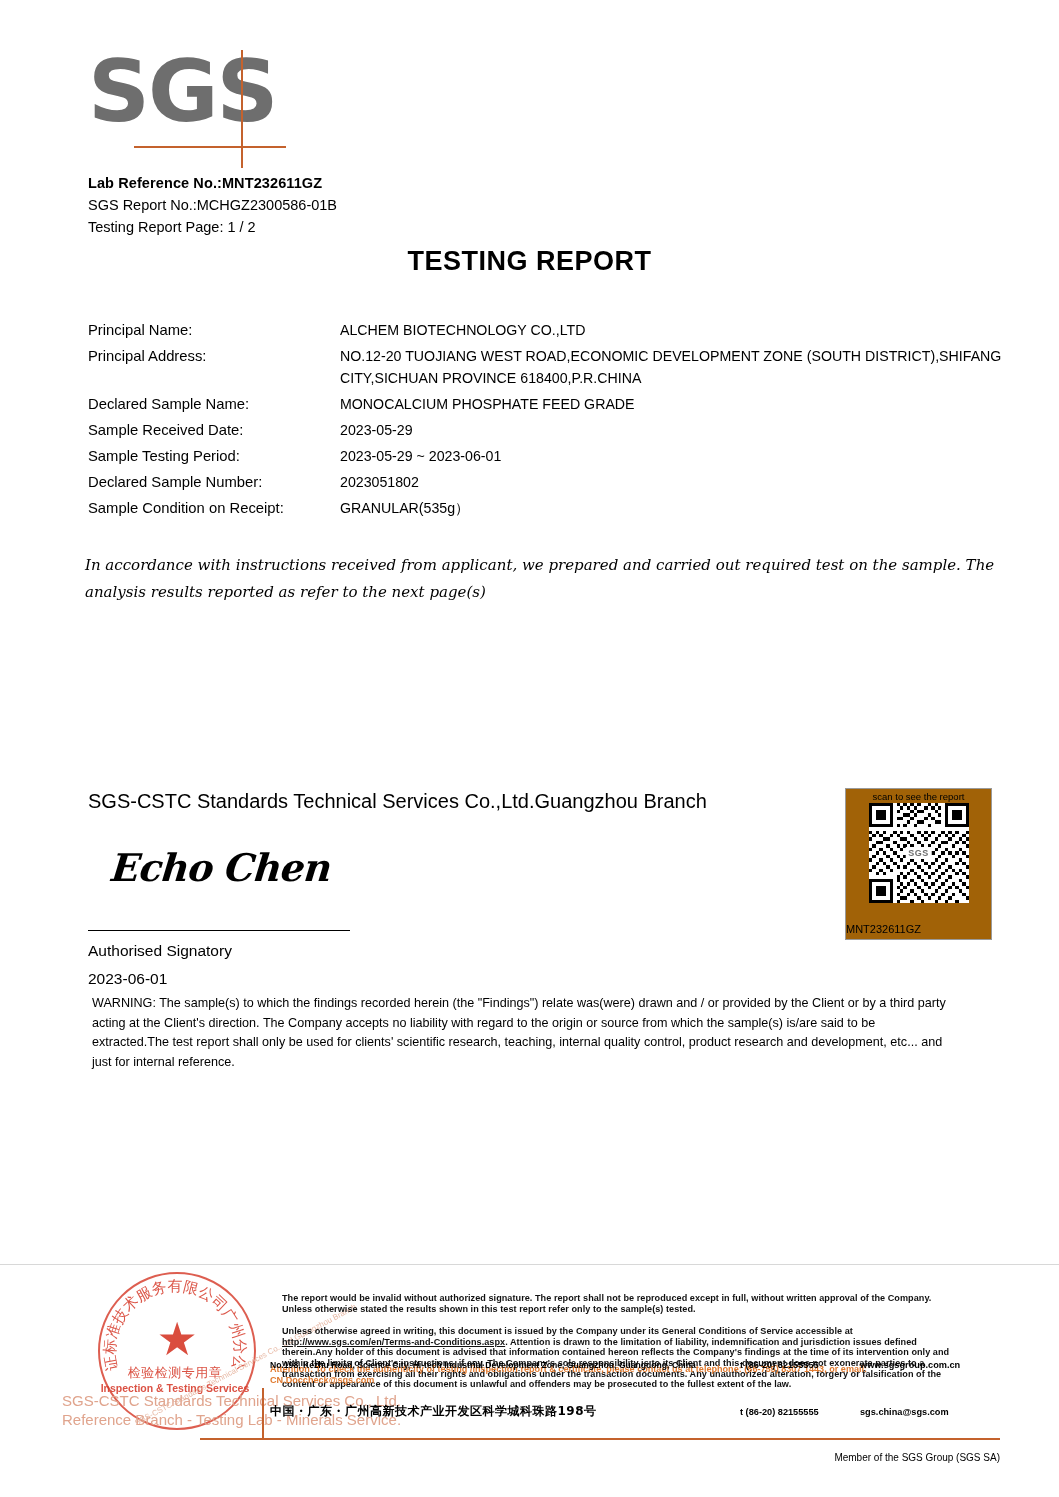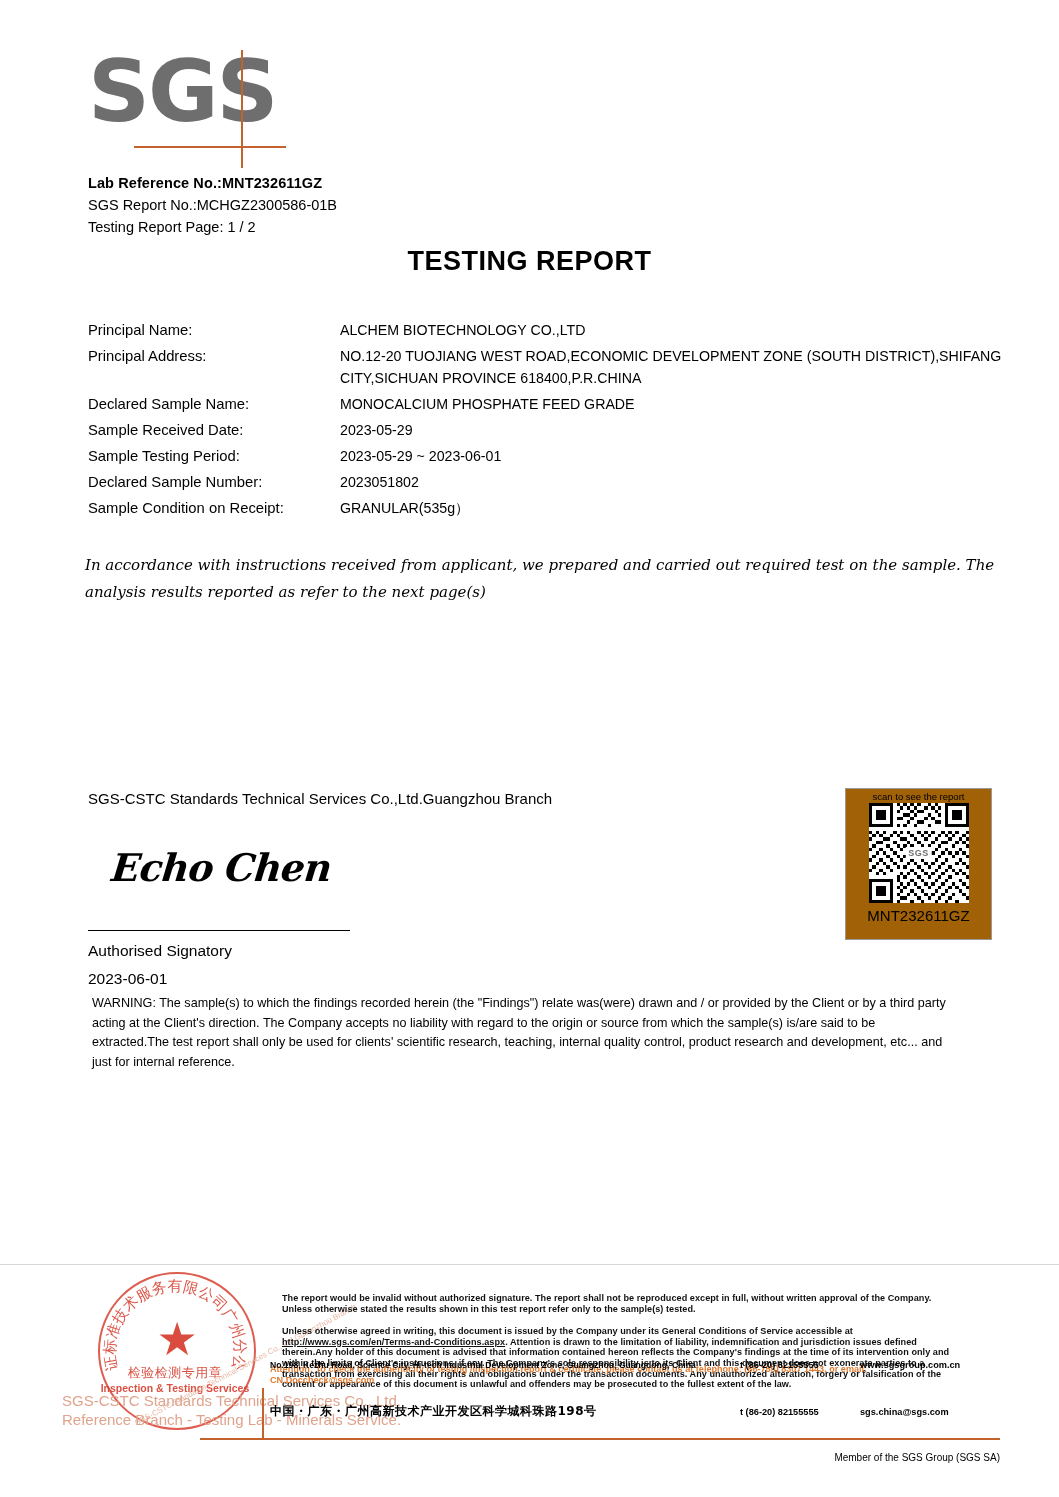--- a/index.html
+++ b/index.html
@@ -122,21 +122,21 @@
     font-style: italic;
     font-size: 15px;
     line-height: 27px;
   }
 
   
   .company-line {
     position: absolute;
     left: 88px;
     top: 790px;
-    font-size: 15px;
+    font-size: 20px;
   }
   .signature {
     position: absolute;
     left: 112px;
     top: 845px;
     font-family: "DejaVu Serif", serif;
     font-style: italic;
     font-weight: bold;
     font-size: 38px;
     letter-spacing: -1px;
@@ -192,23 +192,22 @@
     top: 50%;
     transform: translate(-50%, -50%);
     background: #ffffff;
     color: #6e6e6e;
     font-weight: bold;
     font-size: 9px;
     padding: 1px 3px;
     letter-spacing: 0.5px;
   }
   .qr-label {
-    font-size: 15px;
-    text-align: center;
-    margin-top: 4px;
+    font-size: 11px;
+    margin-top: 20px;
   }
 
   
   .warning {
     position: absolute;
     left: 92px;
     top: 994px;
     width: 858px;
     font-size: 12.6px;
     line-height: 19.5px;

